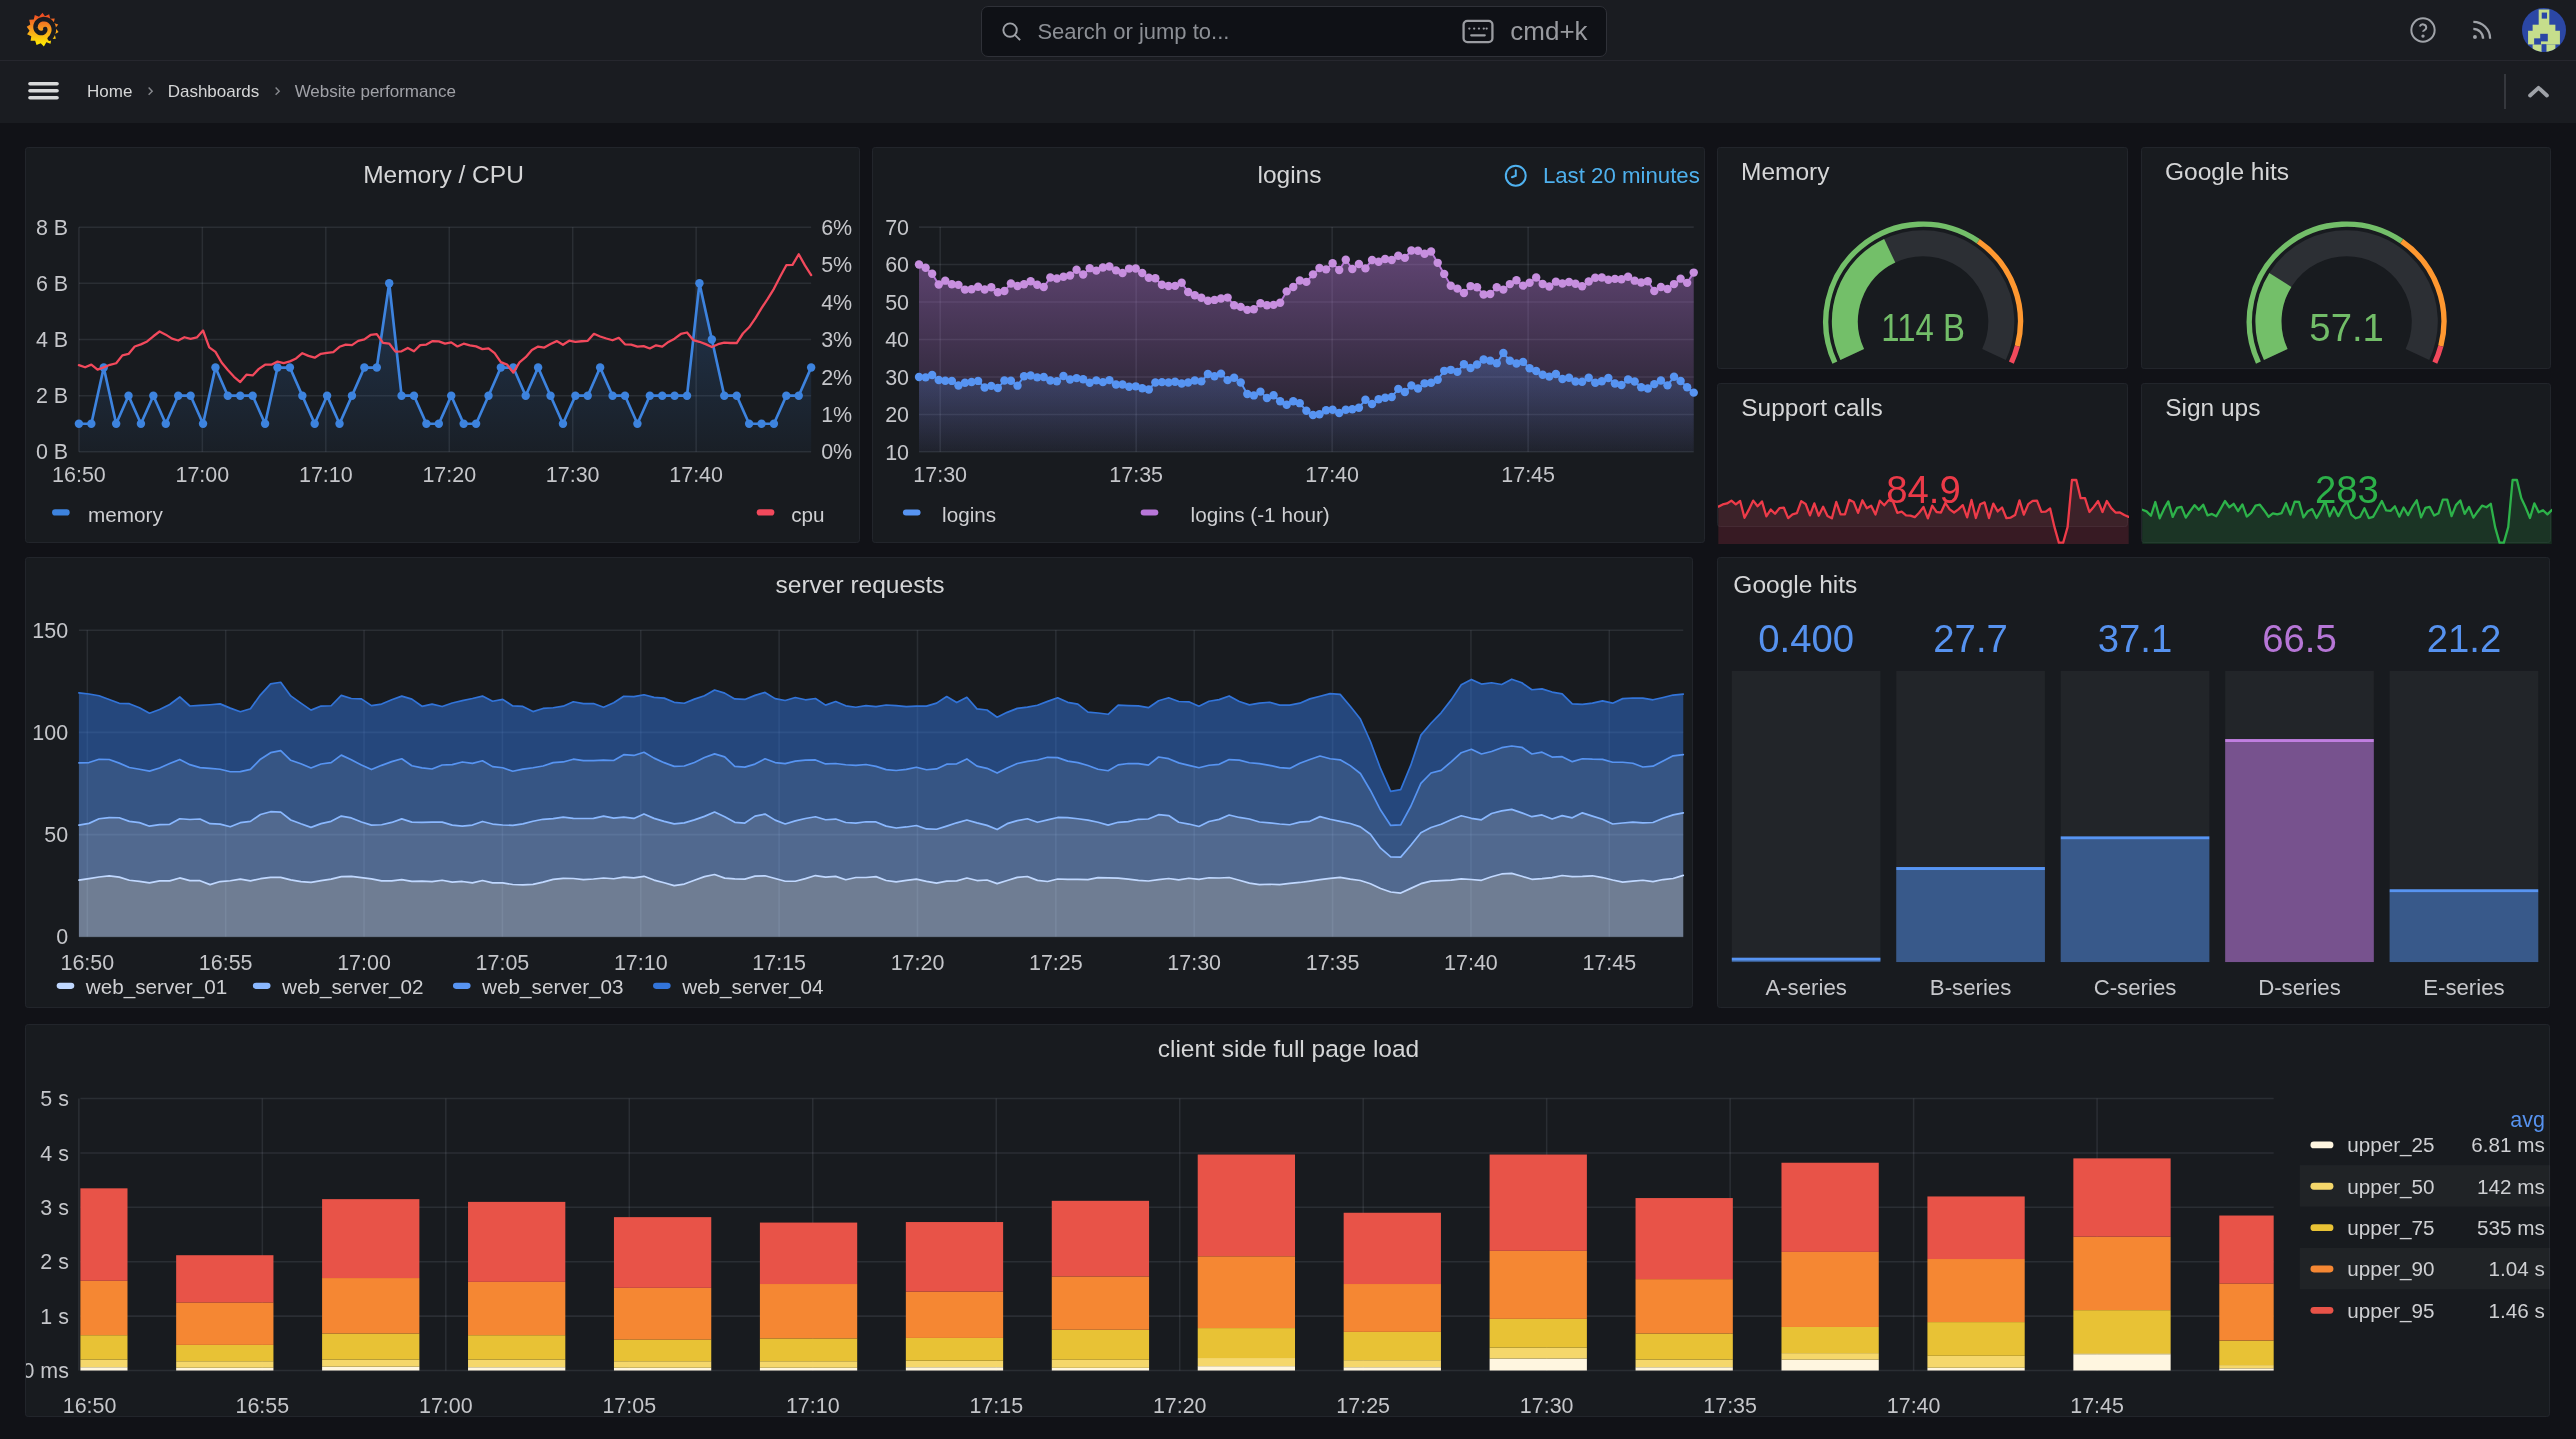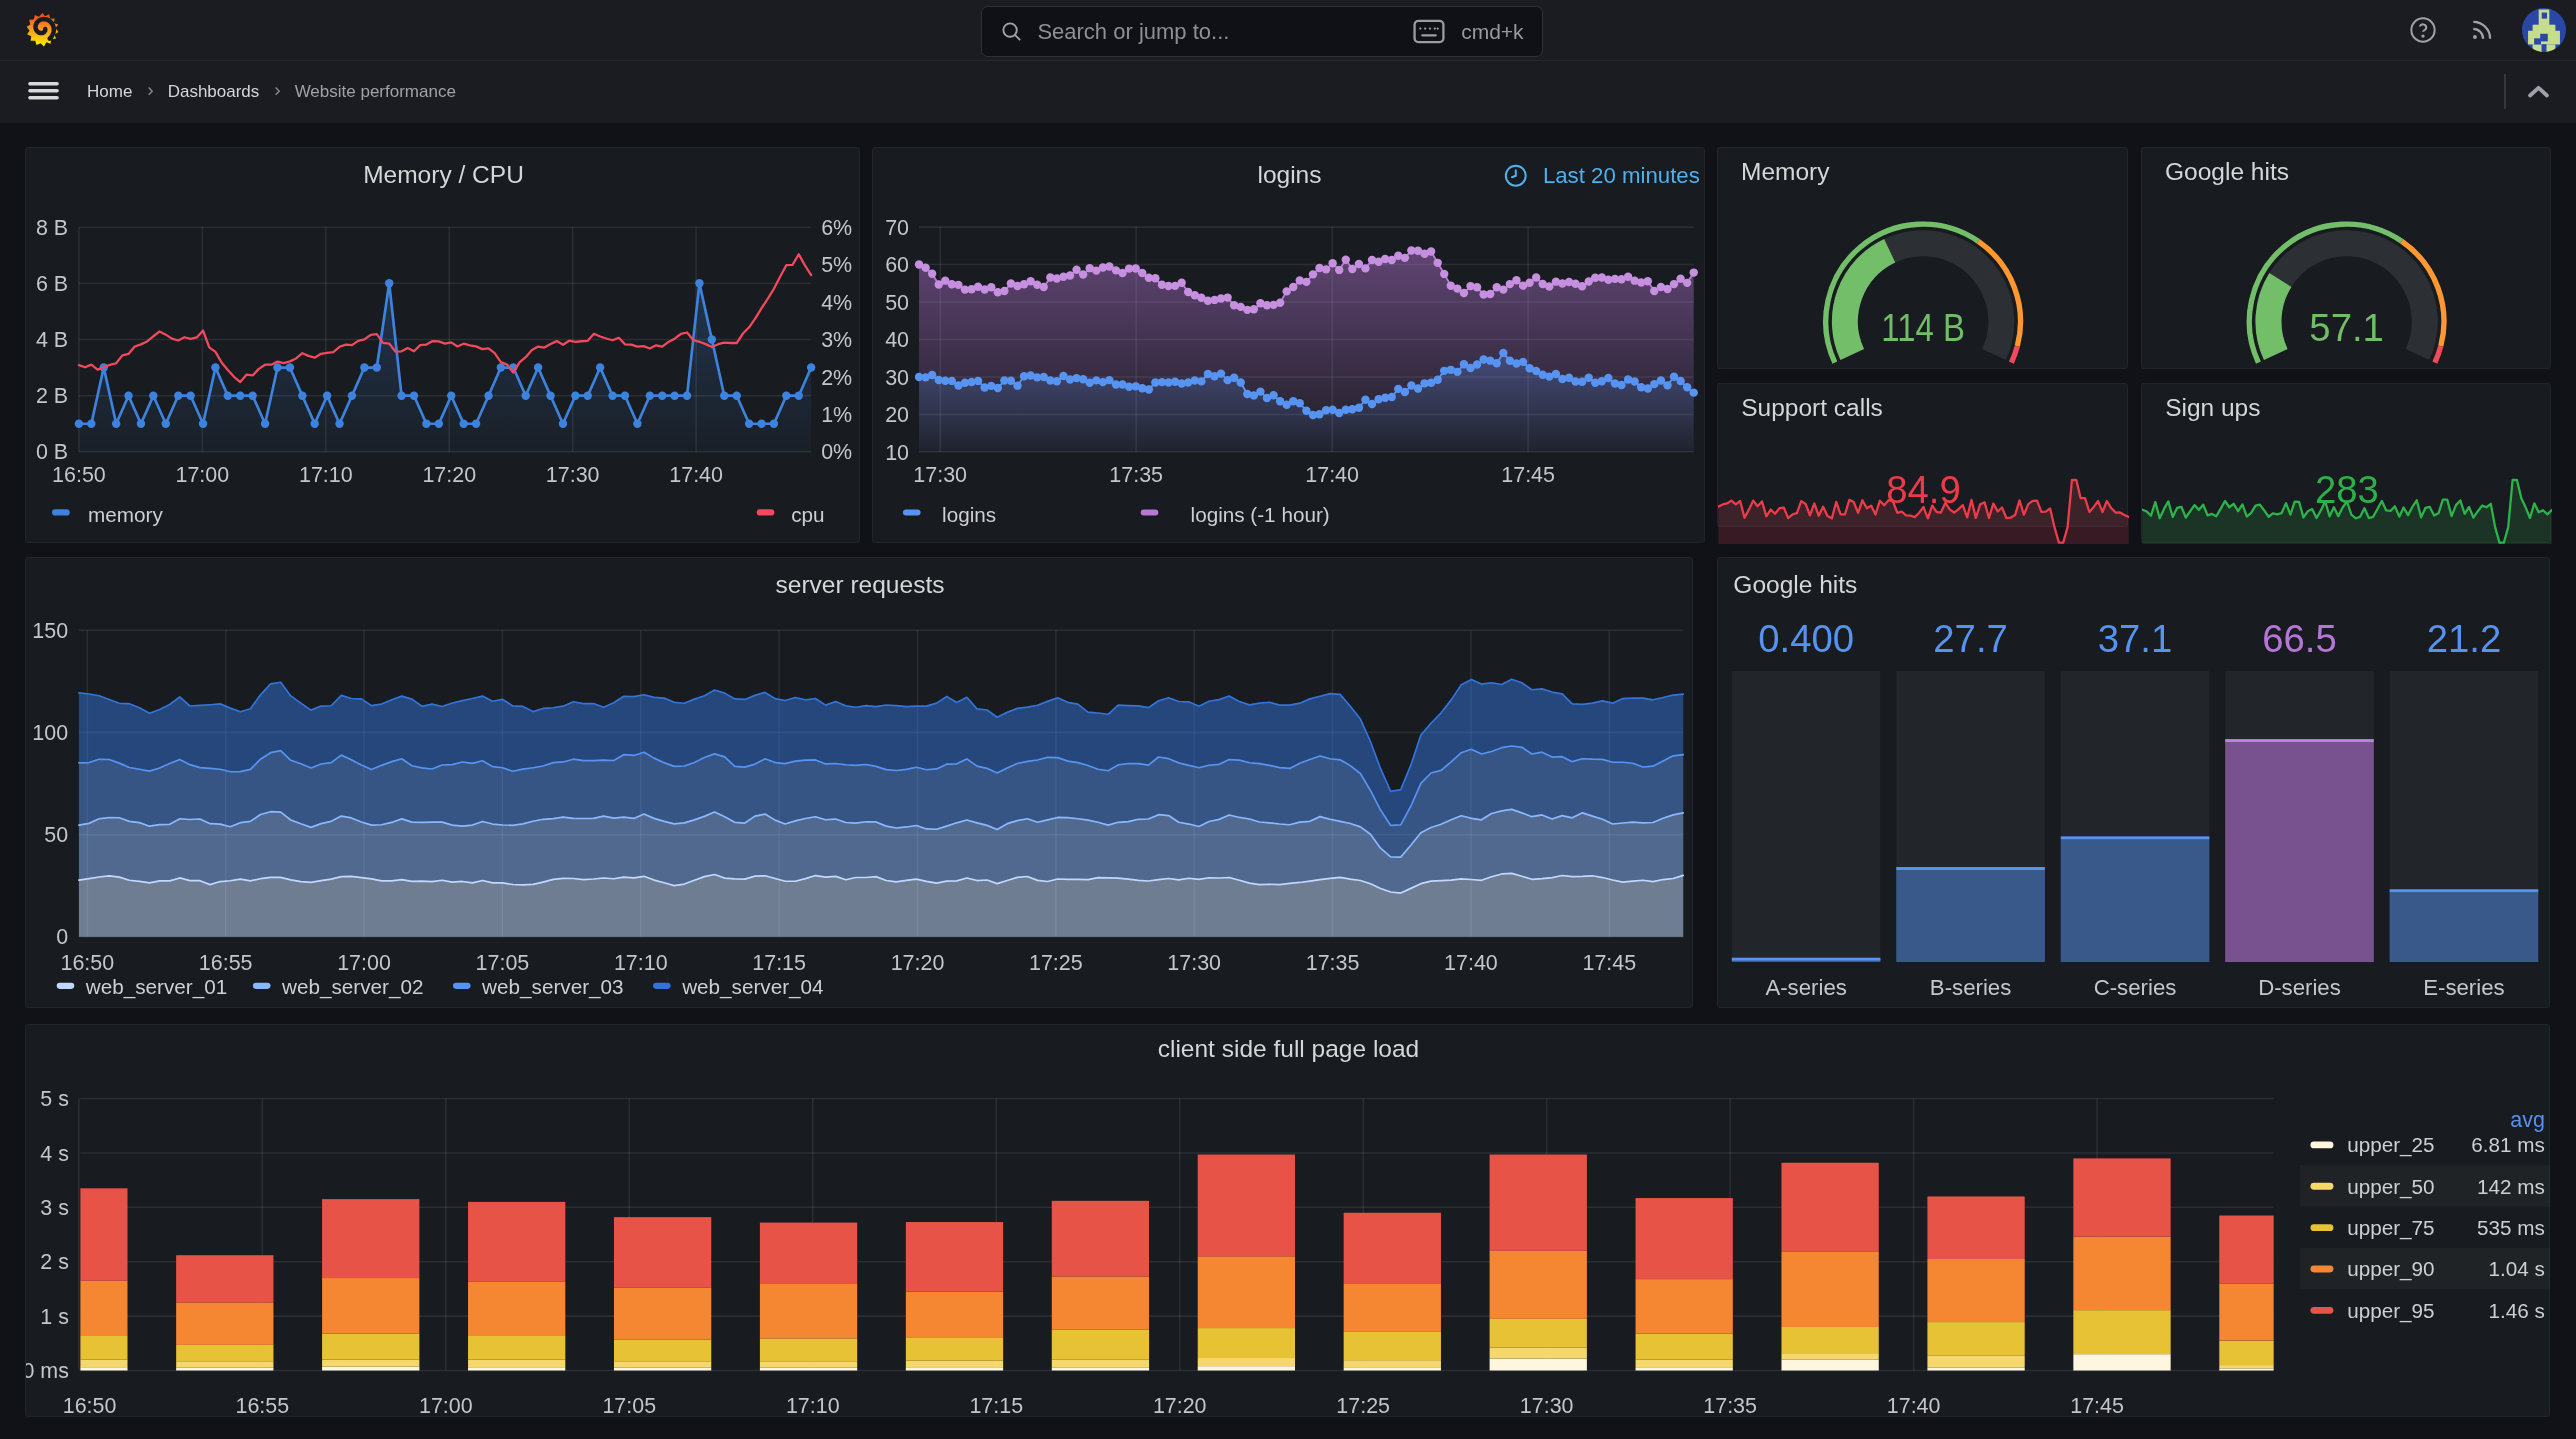--- a/index.html
+++ b/index.html
@@ -13,39 +13,39 @@
 <defs>
       <linearGradient id="glg" x1="0" y1="1" x2="0" y2="0">
 <stop offset="0" stop-color="#FFF200"></stop>
         <stop offset="0.55" stop-color="#F79520"></stop>
         <stop offset="1" stop-color="#EE4023"></stop>
       </linearGradient>
     </defs>
 <path fill="url(#glg)" d="M50 3 L57 13 L69 7 L72 20 L85 19 L82 32 L95 36 L87 46 L96 58 L85 64 L88 77 L75 78 L73 91 L61 87 L54 99 L45 90 L33 95 L29 83 L16 83 L18 70 L6 64 L13 54 L5 43 L15 36 L12 23 L25 22 L28 9 L40 14 Z"></path>
 <path d="M 70.6 76.5 L 75.0 72.0 L 78.3 66.8 L 80.7 61.3 L 82.1 55.6 L 82.4 49.8 L 81.7 44.2 L 80.0 39.0 L 77.6 34.2 L 74.3 30.0 L 70.5 26.5 L 66.2 23.8 L 61.7 22.0 L 57.0 21.0 L 52.3 20.9 L 47.8 21.6 L 43.6 23.0 L 39.8 25.2 L 36.6 27.8 L 33.9 30.9 L 32.0 34.4 L 30.7 38.0 L 30.1 41.7 L 30.2 45.3 L 30.9 48.7 L 32.1 51.8 L 33.9 54.5 L 36.0 56.8 L 38.4 58.6 L 41.0 59.9 L 43.7 60.6 L 46.3 60.8 L 48.8 60.5 L 51.1 59.9 L 53.2 58.8 L 54.9 57.4 L 56.2 55.8 L 57.1 54.1 L 57.7 52.4 L 57.9 50.7 L 57.7 49.1" fill="none" stroke="#1a1c21" stroke-width="13" stroke-linecap="round"></path>
 </svg>
-<div style="position:absolute;left:981px;top:6.1px;width:562px;height:51px;background:#0f1116;border:1.5px solid #2f3138;border-radius:7px;display:flex;align-items:center;padding:0 18.4px;box-sizing:border-box;opacity:.999">
+<div style="position:absolute;left:981px;top:6.1px;width:626px;height:51px;background:#0f1116;border:1.5px solid #2f3138;border-radius:7px;display:flex;align-items:center;padding:0 18.4px;box-sizing:border-box;opacity:.999">
 <svg width="23" height="23" viewBox="0 0 24 24" fill="none" stroke="#9fa2a8" stroke-width="2">
       <circle cx="10.5" cy="10.5" r="7"></circle>
       <line x1="15.8" y1="15.8" x2="21" y2="21"></line>
     </svg>
 <span style="margin-left:14px;font-size:22px;color:rgba(142,145,151,0.99)">Search or jump to...</span>
 <span style="margin-left:auto;display:flex;align-items:center;color:rgba(154,156,161,0.99)">
 <svg width="34" height="25" viewBox="0 0 34 26" fill="none" stroke="#9a9ca1" stroke-width="2.4">
         <rect x="2" y="2" width="30" height="22" rx="4"></rect>
         <g stroke-linecap="round">
           <line x1="8" y1="10" x2="8" y2="10"></line>
           <line x1="13" y1="10" x2="13" y2="10"></line>
           <line x1="18" y1="10" x2="18" y2="10"></line>
           <line x1="23" y1="10" x2="23" y2="10"></line>
           <line x1="26" y1="10" x2="26" y2="10"></line>
           <line x1="10" y1="17" x2="24" y2="17"></line>
         </g>
       </svg>
-<span style="margin-left:15px;font-size:21px">cmd+k</span>
+<span style="margin-left:15px;font-size:26px">cmd+k</span>
     </span>
   </div>
 <svg width="28" height="28" viewBox="0 0 24 24" style="position:absolute;left:2409px;top:16px" fill="none" stroke="#9fa2a8" stroke-width="1.7">
 <circle cx="12" cy="12" r="10"></circle>
     <path d="M9.2 9a2.9 2.9 0 0 1 5.6 1c0 1.8-2.8 2.4-2.8 3.6"></path>
     <circle cx="12" cy="17.2" r="0.6" fill="#9fa2a8"></circle>
   </svg>
 <svg width="26" height="26" viewBox="0 0 24 24" style="position:absolute;left:2469px;top:17px" fill="none" stroke="#9fa2a8" stroke-width="2.1">
 <circle cx="5.5" cy="18.5" r="1.8" fill="#9fa2a8" stroke="none"></circle>
 <path d="M4 11a9 9 0 0 1 9 9"></path>

